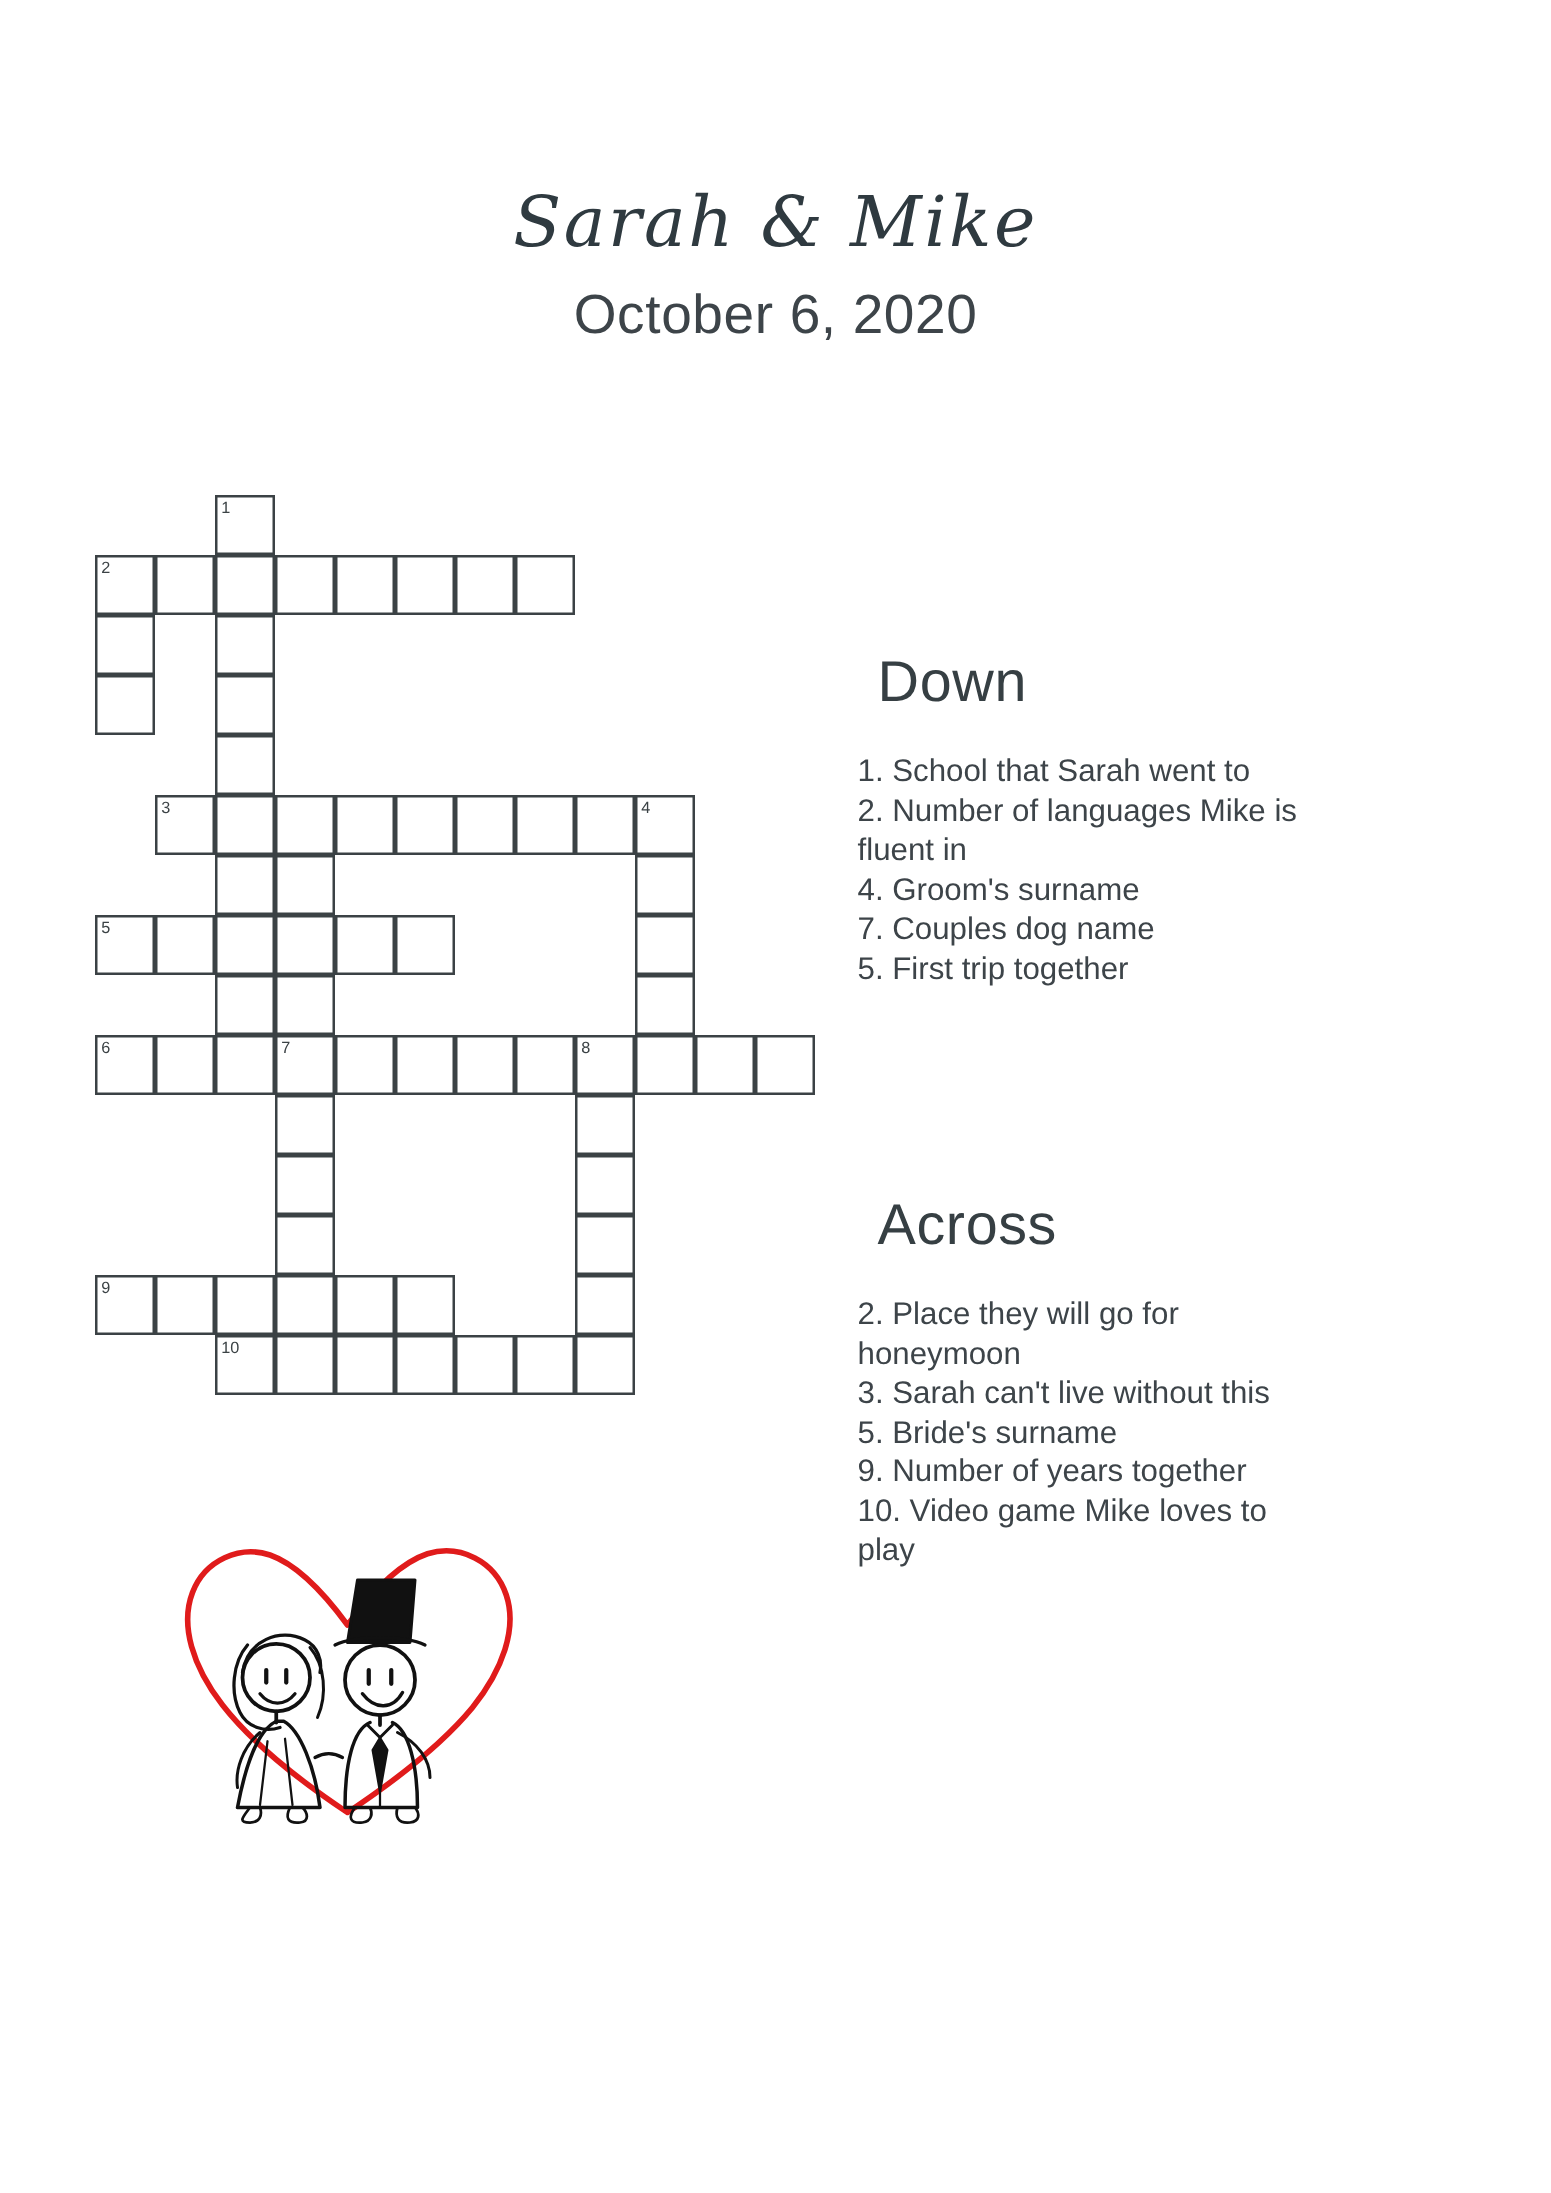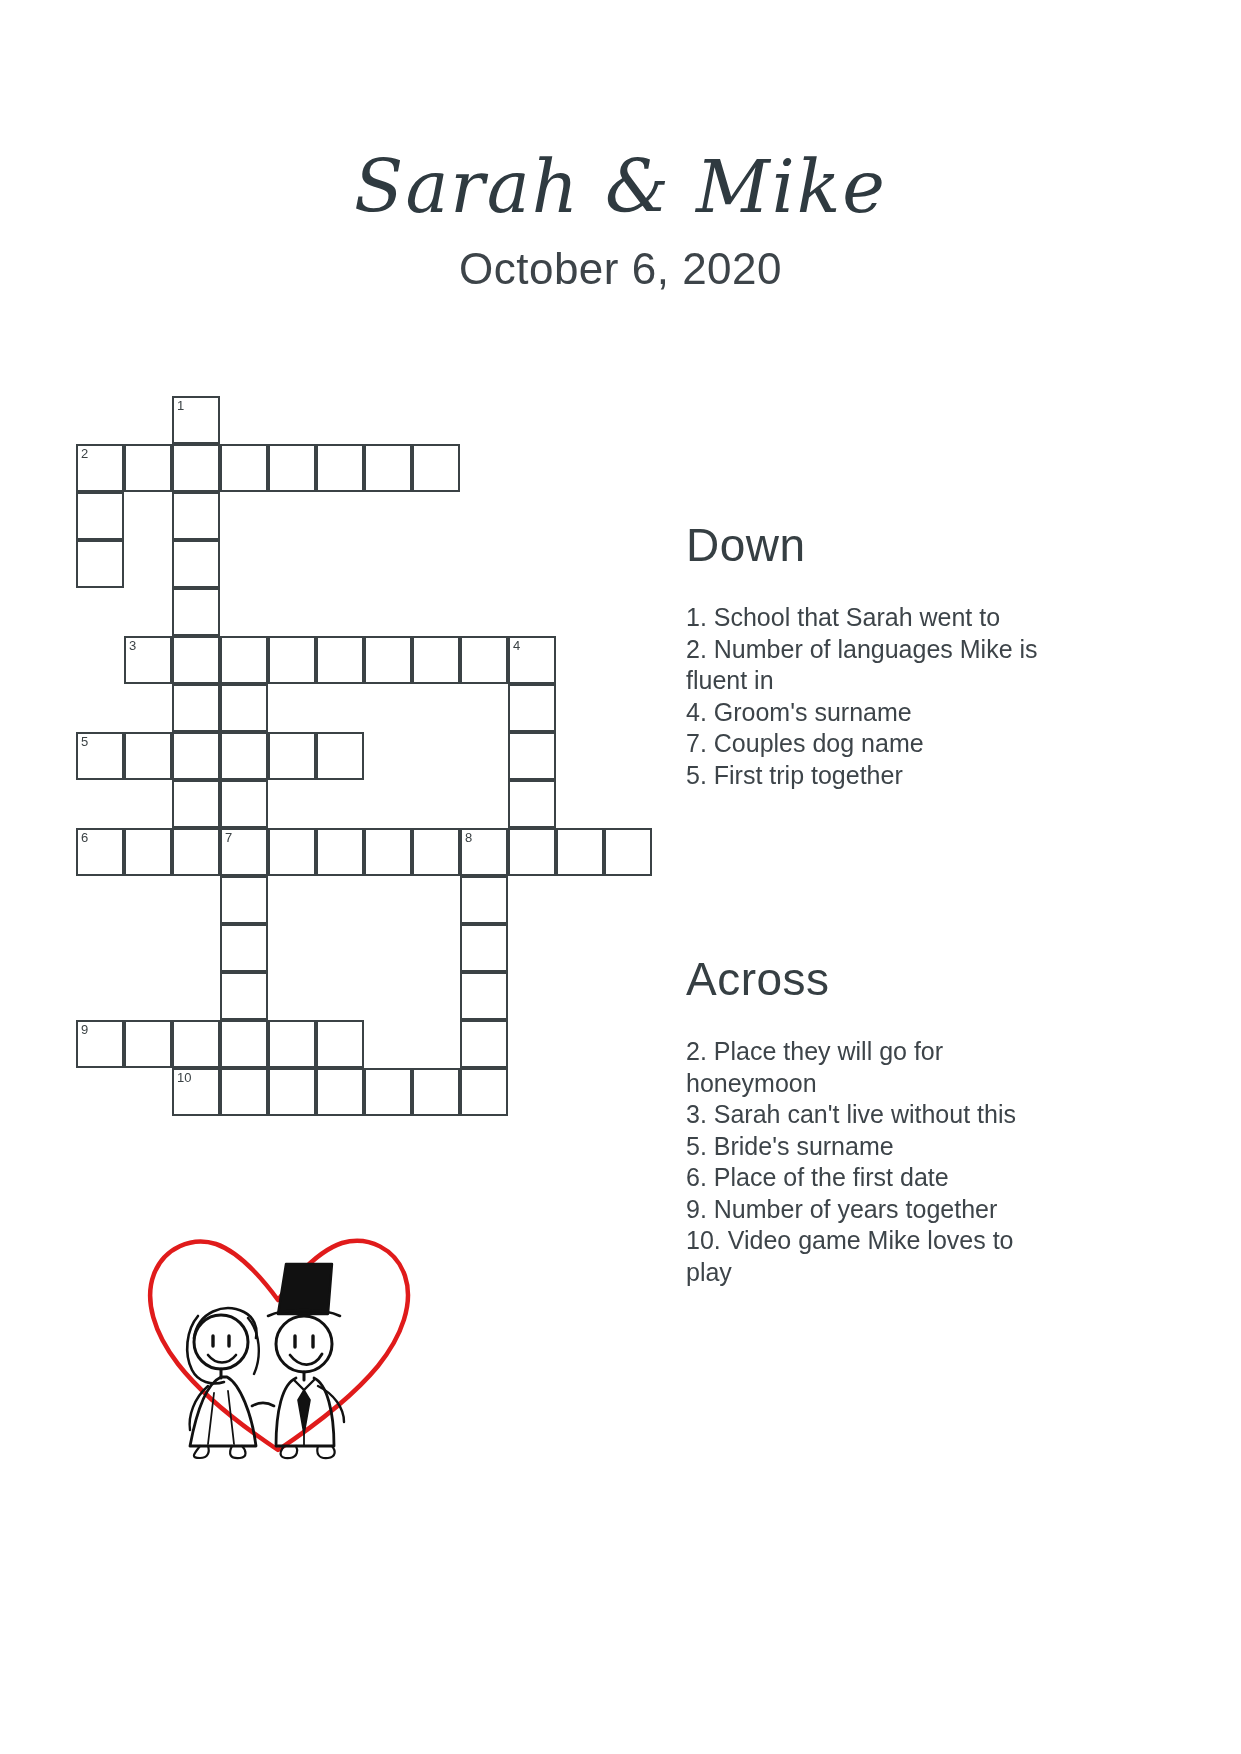--- a/index.html
+++ b/index.html
@@ -21,21 +21,21 @@
     position: absolute;
     top: 150px;
     left: 0;
     width: 1241px;
     text-align: center;
   }
   .couple-names {
     font-family: "DejaVu Serif", serif;
     font-style: italic;
     font-weight: 400;
-    font-size: 72px;
+    font-size: 56px;
     line-height: 1.05;
     letter-spacing: 2px;
     color: #2f3a40;
     margin: 0;
   }
   .wedding-date {
     margin: 18px 0 0 0;
     font-size: 44px;
     font-weight: 300;
     letter-spacing: 0.5px;
@@ -74,21 +74,21 @@
     width: 360px;
     left: 686px;
   }
   .clue-panel.down { top: 522px; }
   .clue-panel.across { top: 956px; }
   .clue-heading {
     font-size: 46px;
     font-weight: 400;
     letter-spacing: 0.5px;
     color: #363f43;
-    margin: 0 0 34px 0;
+    margin: 0 0 34px 16px;
     line-height: 1;
   }
   .clue-list {
     list-style: none;
     margin: 0;
     padding: 0;
     font-size: 25px;
     line-height: 31.5px;
     color: #3d4449;
   }
@@ -215,21 +215,20 @@
       <li>5. First trip together</li>
     </ul>
 </div>
 
 <div class="clue-panel across">
   <h2 class="clue-heading">Across</h2>
   <ul class="clue-list" id="across-list">
       <li>2. Place they will go for honeymoon</li>
       <li>3. Sarah can't live without this</li>
       <li>5. Bride's surname</li>
-      <li>6. Place of the first date</li>
       <li>9. Number of years together</li>
       <li>10. Video game Mike loves to play</li>
     </ul>
 </div>
 
 <div id="couple-illustration">
   <svg viewBox="0 0 300 290" width="300" height="290" xmlns="http://www.w3.org/2000/svg">
 
     <path id="heart-path" d="M150 272 C 120 252, 78 222, 50 186 C 26 155, 16 122, 26 96
              C 36 70, 64 58, 88 66 C 108 73, 128 92, 150 122

